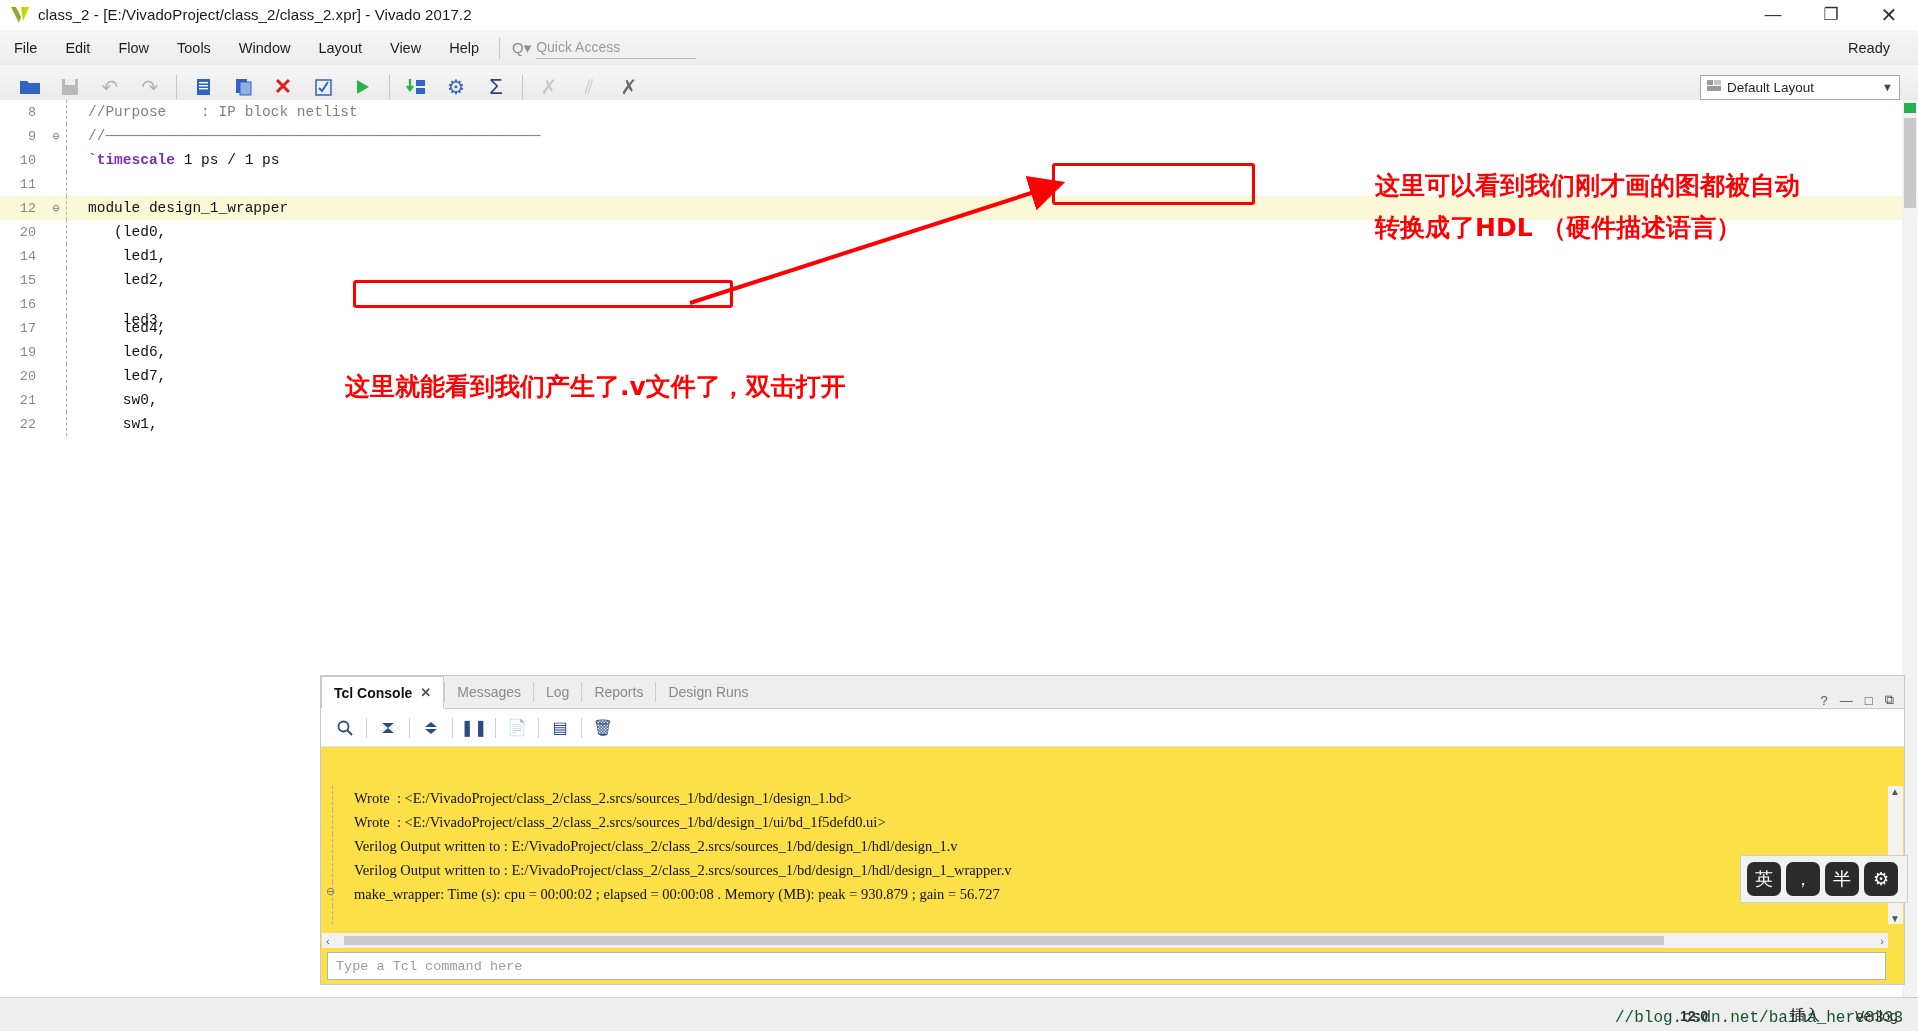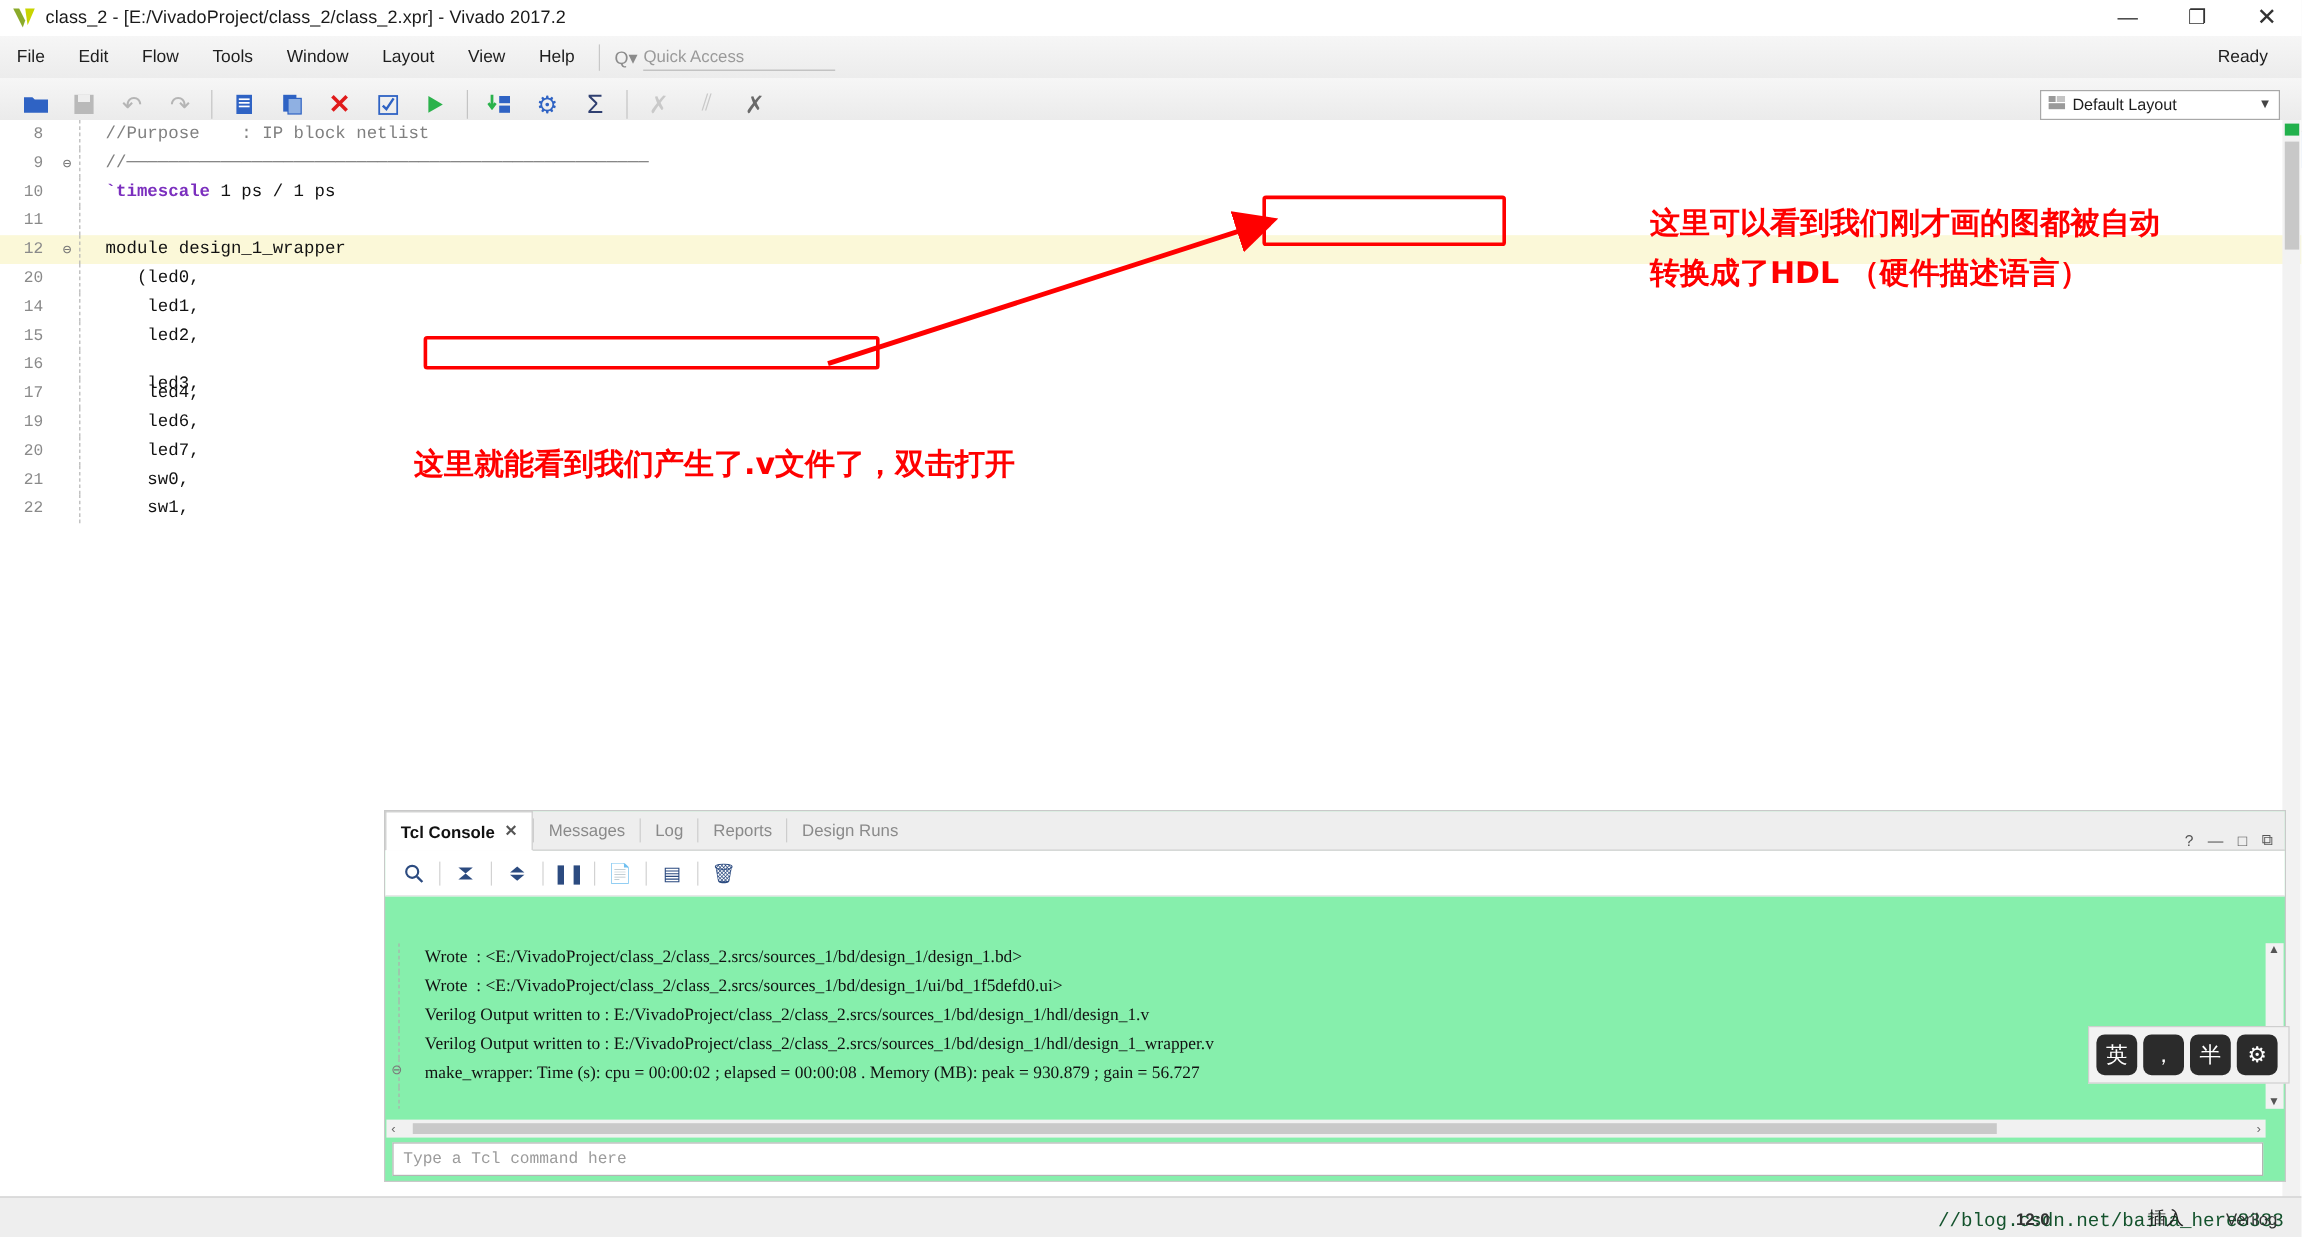--- a/index.html
+++ b/index.html
@@ -83,21 +83,21 @@
   
   .bd-bar {
     position:absolute; left:305px; top:110px; width:1613px; height:30px;
     background:#cfdff5; display:flex; align-items:center; padding-left:10px;
     font-size:14.5px; color:#1e1e1e; font-weight:bold;
   }
   .bd-bar .right { margin-left:auto; display:flex; gap:14px; padding-right:12px;
                    color:#555; font-size:15px; font-weight:normal;}
 
   
-  .panel { position:absolute; background:#86efac; border:1px solid #c9c9c9; }
+  .panel { position:absolute; background:#fde047; border:1px solid #c9c9c9; }
   .tabrow { display:flex; align-items:flex-end; height:33px; background:#eeeeee;
             border-bottom:1px solid #c9c9c9; }
   .tab { height:33px; display:flex; align-items:center; gap:8px; padding:0 12px;
          font-size:14px; color:#8a8a8a; }
   .tab.active { background:#fff; color:#111; font-weight:bold;
                 border-left:1px solid #c9c9c9; border-right:1px solid #c9c9c9;
                 border-top:1px solid #c9c9c9; border-bottom:1px solid #fff;
                 margin-bottom:-1px; }
   .tab .x { color:#555; font-size:13px; }
   .tab-sep { width:1px; height:20px; background:#cdcdcd; align-self:center; }

